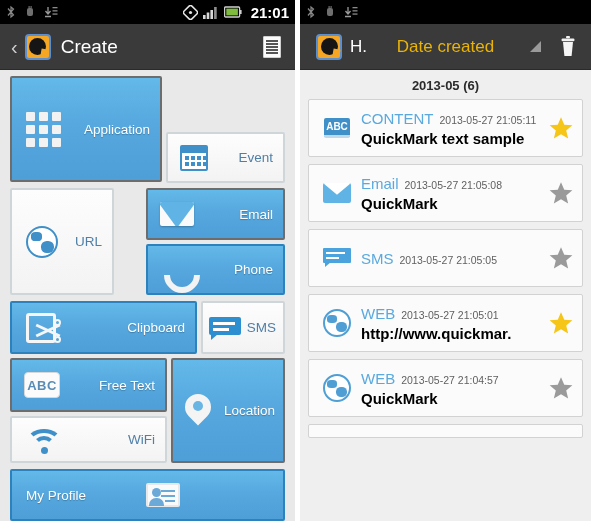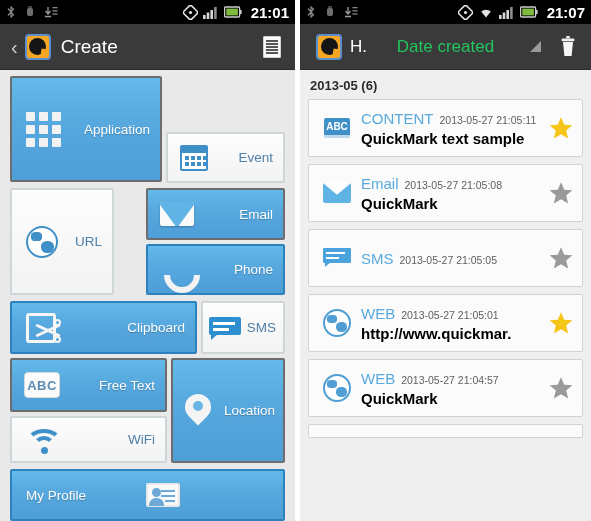--- a/index.html
+++ b/index.html
@@ -26,21 +26,21 @@
            padding:0 3px;cursor:default;}
   .applogo{width:26px;height:26px;border-radius:4px;background:#f5a623;
            border:2px solid #5b8fd0;box-sizing:border-box;position:relative;
            display:flex;align-items:center;justify-content:center;flex:none;}
   .applogo .q{width:17px;height:17px;border-radius:50%;background:#151515;position:relative;}
   .applogo .q:after{content:"";position:absolute;right:-2px;bottom:-1px;width:7px;height:7px;
                     background:#f5a623;transform:rotate(10deg);}
   .ab-title{color:#ffffff;font-size:19px;margin-left:10px;font-weight:normal;}
   .ab-title.small{font-size:17px;margin-left:8px;}
   .ab-spacer{flex:1;}
-  .ab-center{color:#22c55e;font-size:17px;position:absolute;left:0;right:0;
+  .ab-center{color:#eab308;font-size:17px;position:absolute;left:0;right:0;
              text-align:center;pointer-events:none;}
   .ab-icon{width:30px;height:30px;display:flex;align-items:center;justify-content:center;}
 
   .listicon{width:18px;height:22px;background:#fbfbfb;border:1px solid #cfcfcf;
             box-sizing:border-box;display:flex;flex-direction:column;
             justify-content:space-between;padding:3px 2px;border-radius:1px;}
   .listicon i{display:block;height:2px;background:#555;}
 
   .sort-tri{width:0;height:0;border-left:11px solid transparent;
             border-bottom:11px solid #9a9a9a;margin-right:12px;}
@@ -111,21 +111,21 @@
   .ic-wifi .dot{position:absolute;left:15px;top:20px;width:7px;height:7px;border-radius:50%;background:#3f8fc8;}
   .ic-profile{width:34px;height:24px;background:#fafafa;border:2px solid #e8e8e8;border-radius:2px;
               box-sizing:border-box;position:relative;}
   .ic-profile .ph{position:absolute;left:4px;top:3px;width:9px;height:9px;border-radius:50%;background:#6aa9d8;}
   .ic-profile .pb{position:absolute;left:1px;top:13px;width:15px;height:8px;border-radius:7px 7px 0 0;background:#6aa9d8;}
   .ic-profile .r1,.ic-profile .r2,.ic-profile .r3{position:absolute;right:3px;height:2px;background:#6aa9d8;}
   .ic-profile .r1{top:5px;width:14px;} .ic-profile .r2{top:10px;width:14px;} .ic-profile .r3{top:15px;width:10px;}
 
   
   .rbody{height:451px;background:#efefef;position:relative;overflow:hidden;}
-  .grouphdr{font-size:13px;font-weight:bold;color:#2b2b2b;padding:8px 10px 6px 10px;}
+  .grouphdr{font-size:13px;font-weight:bold;color:#2b2b2b;padding:8px 10px 6px 10px;text-align:center;}
   .hrow{background:#fbfbfb;border:1px solid #d2d2d2;border-radius:2px;margin:0 8px 7px 8px;
         height:58px;display:flex;align-items:center;padding:0 8px;box-sizing:border-box;position:relative;}
   .hrow .ricon{width:40px;display:flex;align-items:center;justify-content:center;flex:none;}
   .hrow .rtext{flex:1;padding-left:4px;min-width:0;}
   .hrow .rline1{display:flex;align-items:baseline;gap:6px;}
   .hrow .rtype{color:#5aa9de;font-size:15px;}
   .hrow .rtime{color:#5f5f5f;font-size:10.5px;}
   .hrow .rtitle{color:#000000;font-size:15px;font-weight:bold;margin-top:3px;
                 white-space:nowrap;overflow:hidden;text-overflow:clip;}
   .star{width:26px;height:26px;flex:none;}
@@ -351,41 +351,20 @@
           <rect x="4.5" y="0" width="1.2" height="2" fill="#6e6e6e"></rect>
             <rect x="6.5" y="0" width="1.2" height="2" fill="#6e6e6e"></rect>
         </svg>
         <svg class="sbicon" width="14" height="12" viewBox="0 0 14 12">
           <path d="M4 1 L4 7 M1.5 5 L4 8 L6.5 5 M1 10.5 L7 10.5" stroke="#9a9a9a" stroke-width="1.3" fill="none"></path>
           <rect x="8.5" y="1" width="5" height="1.3" fill="#8a8a8a"></rect>
             <rect x="8.5" y="4.2" width="5" height="1.3" fill="#8a8a8a"></rect>
           <rect x="8.5" y="7.4" width="5" height="1.3" fill="#8a8a8a"></rect>
         </svg>
       </div>
-      <div class="sb-right">
-        <svg width="15" height="15" viewBox="0 0 15 15">
-          <rect x="2" y="2" width="11" height="11" rx="2" fill="none" stroke="#e6e6e6" stroke-width="1.5" transform="rotate(45 7.5 7.5)"></rect>
-          <circle cx="7.5" cy="7.5" r="1.6" fill="#e6e6e6"></circle>
-        </svg>
-        <svg width="16" height="13" viewBox="0 0 16 13">
-          <path d="M8 11.5 L3.2 5.6 A7 7 0 0 1 12.8 5.6 Z" fill="#e3e3e3"></path>
-        </svg>
-        <svg width="16" height="13" viewBox="0 0 16 13">
-          <rect x="0" y="9" width="2.6" height="4" fill="#d7d7d7"></rect>
-          <rect x="3.7" y="6.5" width="2.6" height="6.5" fill="#d7d7d7"></rect>
-          <rect x="7.4" y="4" width="2.6" height="9" fill="#d7d7d7"></rect>
-          <rect x="11.1" y="1" width="2.6" height="12" fill="#8e8e8e"></rect>
-        </svg>
-        <svg width="18" height="12" viewBox="0 0 18 12">
-          <rect x="0.6" y="1" width="15" height="10" rx="1" fill="none" stroke="#cfcfcf" stroke-width="1.3"></rect>
-          <rect x="16" y="4" width="1.6" height="4" fill="#cfcfcf"></rect>
-          <rect x="2.3" y="2.6" width="11.6" height="6.8" fill="#7fbb3f"></rect>
-        </svg>
-        <span class="sb-clock">21:07</span>
-      </div>
     </div>
 
     <div class="actionbar" style="position:relative;">
       <div class="applogo" style="margin-left:8px;">
           <div class="q"></div>
         </div>
       <span class="ab-title small">H.</span>
       <span class="ab-center">Date created</span>
       <span class="ab-spacer"></span>
       <span class="sort-tri"></span>

